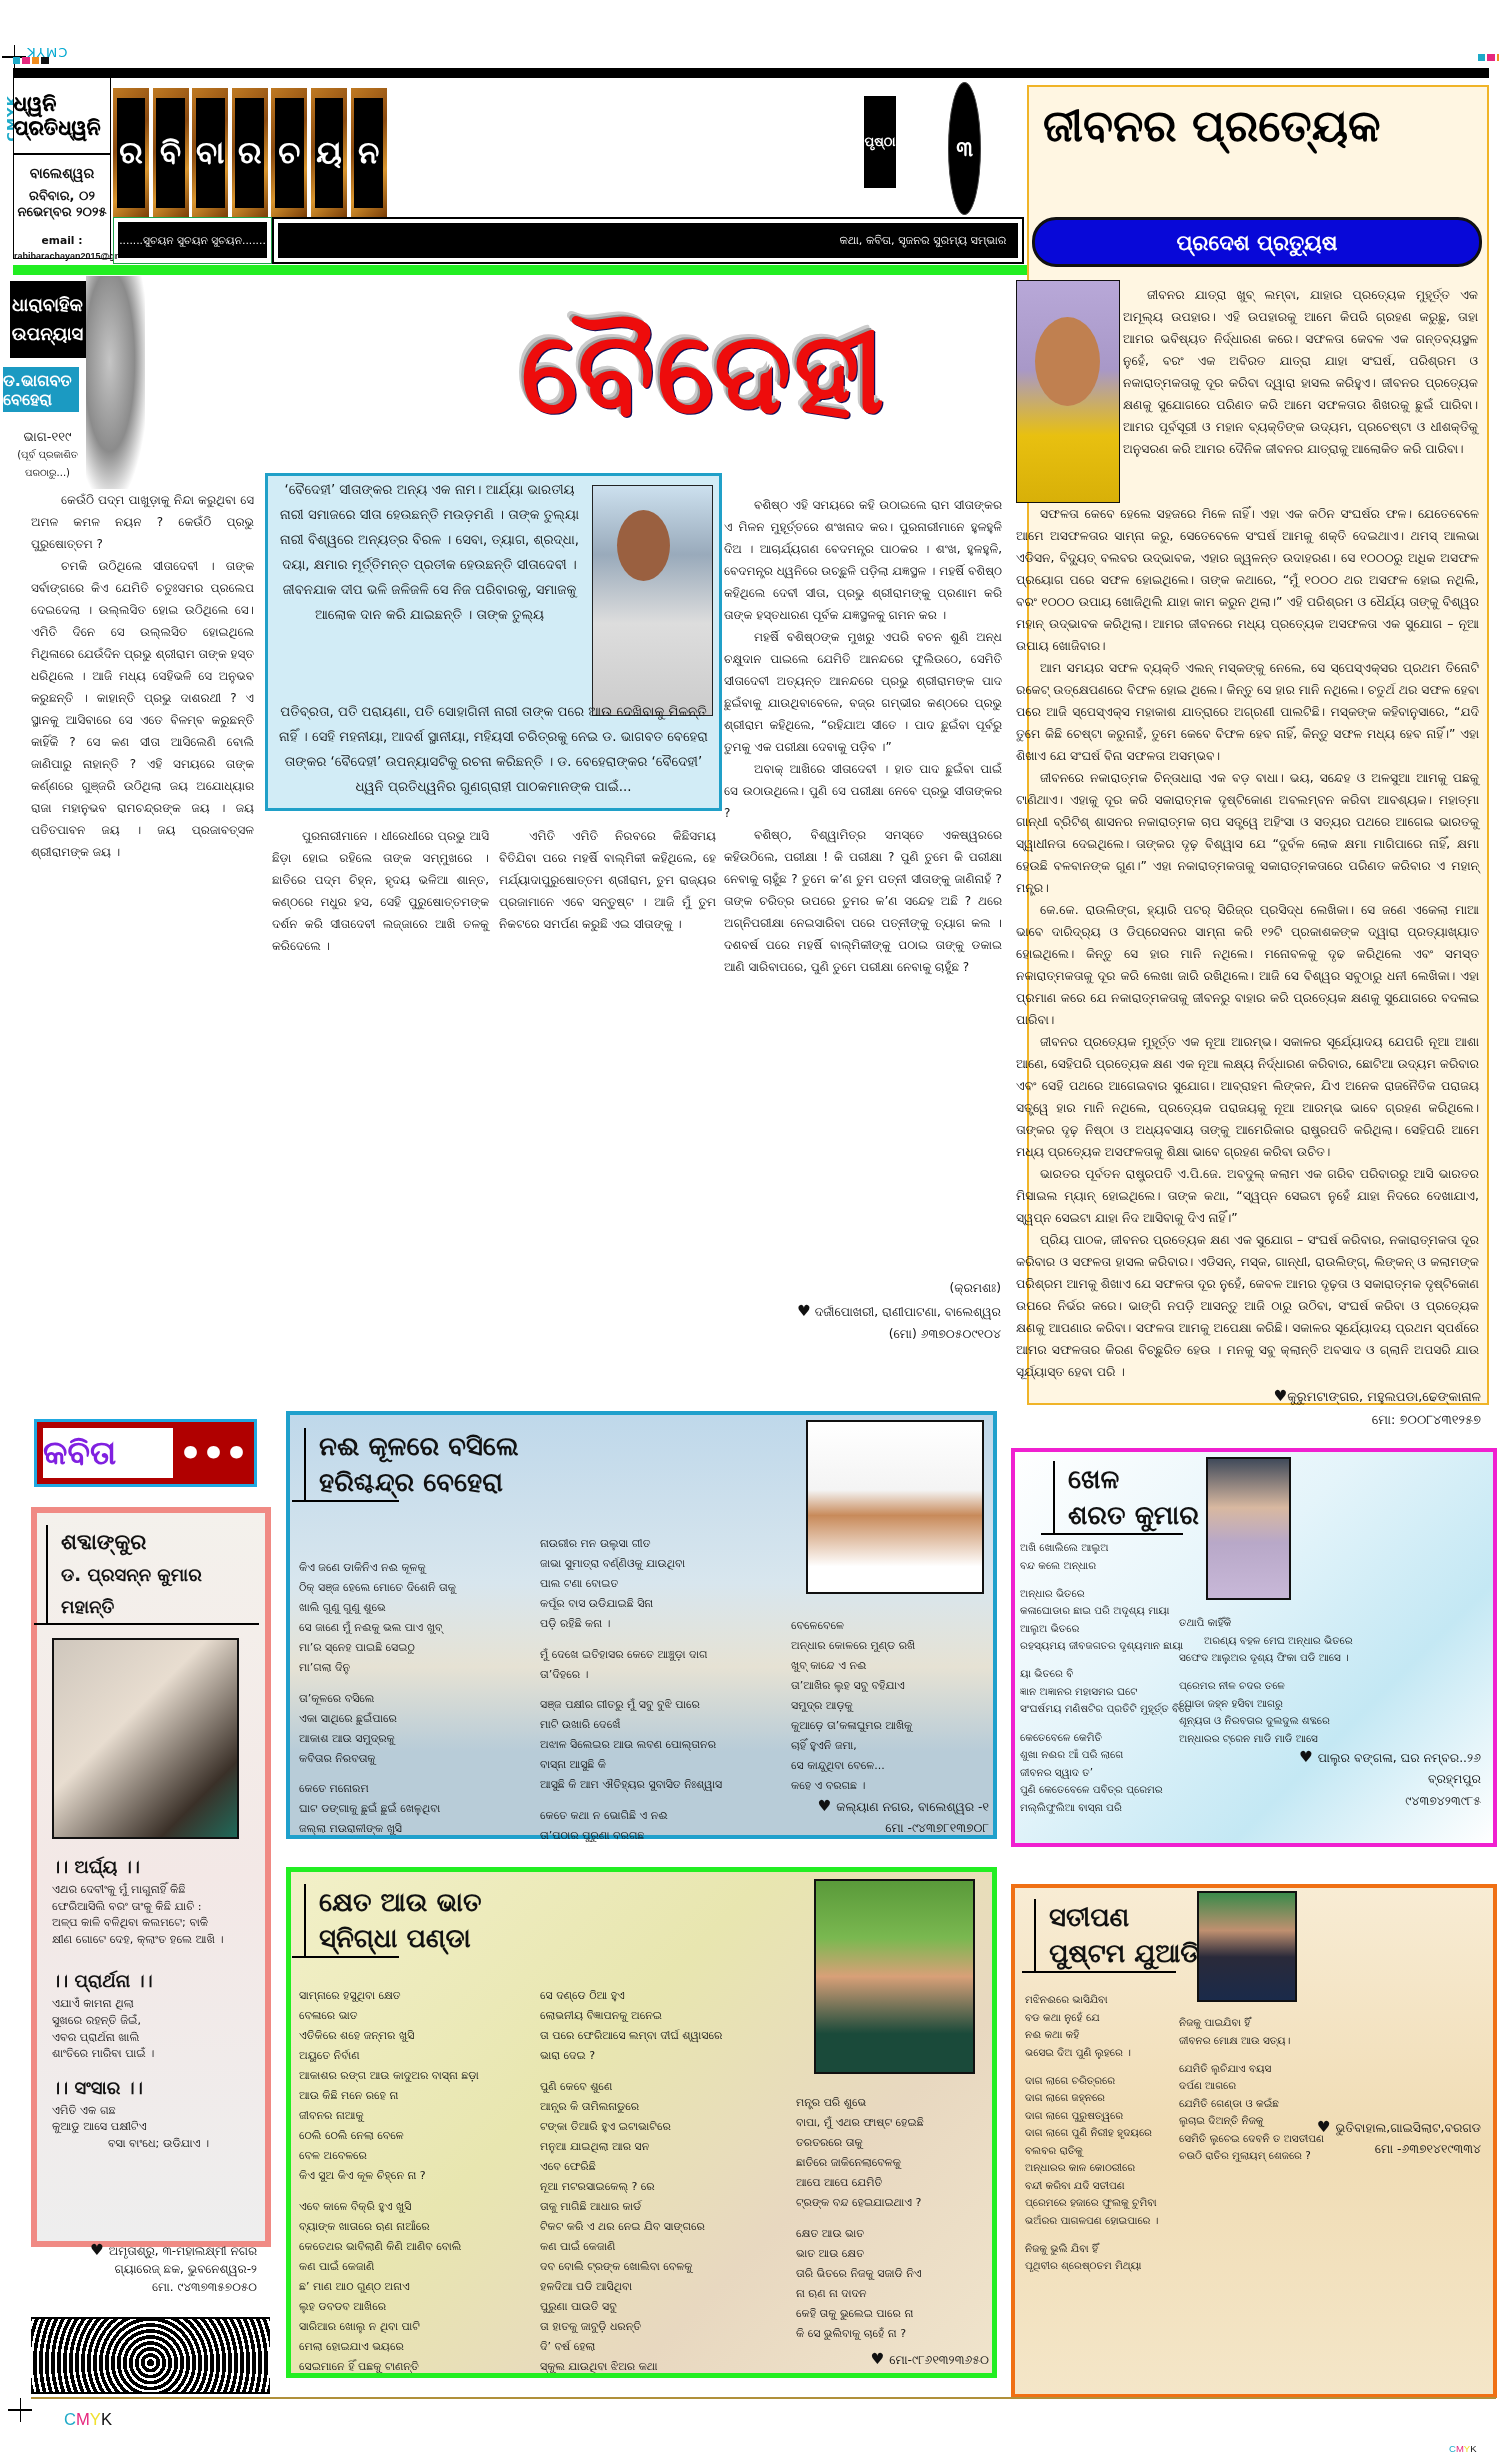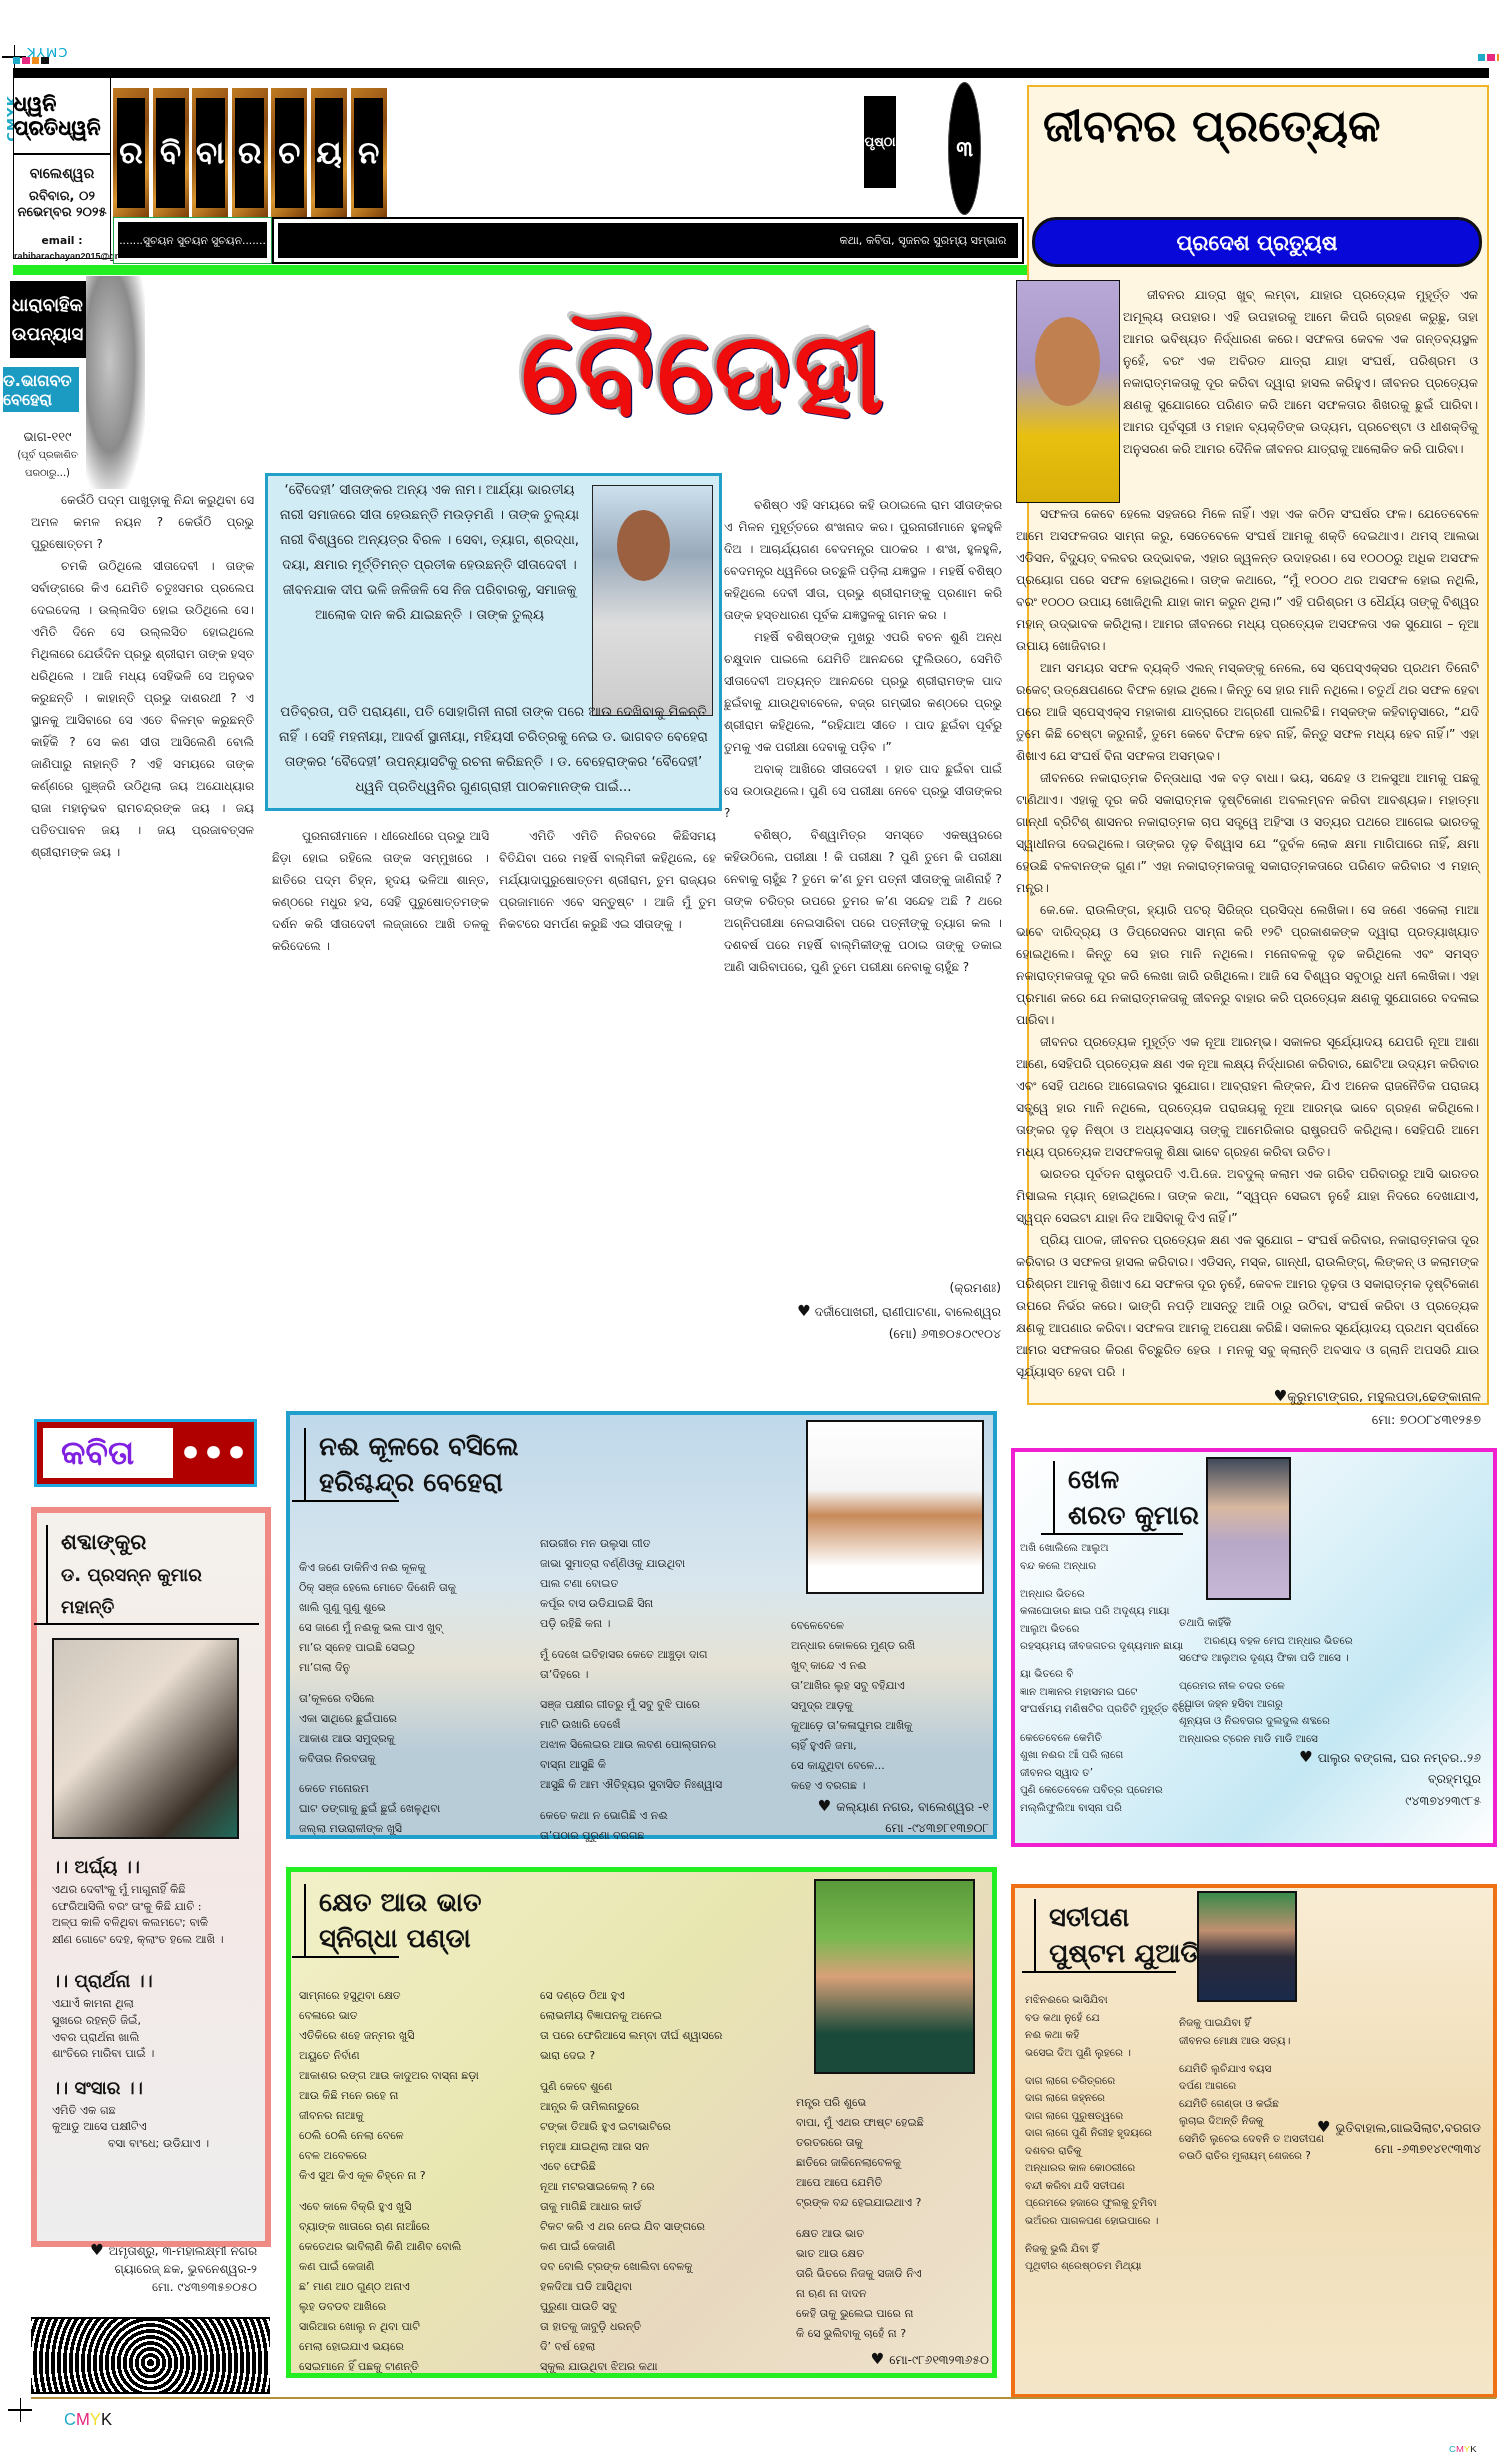--- a/index.html
+++ b/index.html
@@ -61,21 +61,21 @@
   .col { font-size: 12px; line-height: 22px; text-align: justify; }
   .col p { text-indent: 30px; }
   .col1 { left: 31px; top: 489px; width: 223px; }
   .col2 { left: 267px; top: 807px; width: 148px; }
   .col3 { left: 425px; top: 807px; width: 148px; }
   .col4 { left: 724px; top: 494px; width: 278px; }
   .novel-sig { left: 723px; top: 1291px; width: 278px; text-align: right; font-size: 12.4px; line-height: 22.5px; }
 
   
   .kobita { left: 34px; top: 1419px; width: 223px; height: 68px; background: #b00000; border: 3px solid #20a8e0; padding: 6px; display:flex; align-items:center; }
-  .kobita .w { background:#fff; width: 154px; height: 50px; color: #8020e0; font-size: 33px; font-weight: bold; display:flex; align-items:center; padding-left: 18px; }
+  .kobita .w { background:#fff; width: 154px; height: 50px; color: #8020e0; font-size: 33px; font-weight: bold; display:flex; align-items:center; padding-left: 0; }
   .kobita .dots { color: #fff; font-size: 36px; font-weight: 900; margin-left: 6px; }
   .poem-box { padding: 0; }
   .pb1 { left: 31px; top: 1507px; width: 240px; height: 740px; background: linear-gradient(#f4f1ec, #f3e8e6 50%, #eee); border: 6px solid #f08a84; }
   .pb2 { left: 286px; top: 1411px; width: 711px; height: 428px; background: linear-gradient(#bfd8ea, #d8e6ee 40%, #e6e2d4 60%, #b8ccd8 80%); border: 4.7px solid #1fa0cc; }
   .pb3 { left: 286px; top: 1867px; width: 711px; height: 511px; background: linear-gradient(135deg,#f2f0c8,#e8e6b0 40%,#e8d8c0 70%,#f0e4cc); border: 5.3px solid #22ee22; }
   .pb4 { left: 1011px; top: 1448px; width: 486px; height: 399px; background: linear-gradient(135deg,#fff,#e4f4fa 40%,#c4e8f4 70%,#fff); border: 4.7px solid #f020d0; }
   .pb5 { left: 1011px; top: 1884px; width: 486px; height: 514px; background: linear-gradient(#f8ecd4,#f0dcb4 50%,#f4e6c8); border: 4.7px solid #f07014; }
   .ptitle { font-size: 26px; font-weight: bold; line-height: 36px; padding-left: 13px; border-left: 2.4px solid #000; }
   .prule { height: 2.4px; background: #000; }
   .pline { font-size: 12.4px; line-height: 21.6px; }
@@ -441,21 +441,21 @@
 <div class="abs" id="p5c0" style="left: 1025px; top: 1991px; width: 178px; white-space: nowrap;">
     <div class="pline" style="font-size: 10.4px; line-height: 17.5px;">ମଝିନଈରେ ଭାସିଯିବା</div>
     <div class="pline" style="font-size: 10.4px; line-height: 17.5px;">ବଡ କଥା ନୁହେଁ ଯେ</div>
     <div class="pline" style="font-size: 10.4px; line-height: 17.5px;">ନଈ କଥା କହି</div>
     <div class="pline" style="font-size: 10.4px; line-height: 17.5px;">ଭସେଇ ଦିଅ ପୁଣି ଲୁହରେ ।</div>
     <div class="pline" style="height: 10.7px; font-size: 10.4px; line-height: 17.5px;"></div>
     <div class="pline" style="font-size: 10.4px; line-height: 17.5px;">ଦାଗ ଲାଗେ ଚରିତ୍ରରେ</div>
     <div class="pline" style="font-size: 10.4px; line-height: 17.5px;">ଦାଗ ଲାଗେ ଜହ୍ନରେ</div>
     <div class="pline" style="font-size: 10.4px; line-height: 17.5px;">ଦାଗ ଲାଗେ ପୁରୁଷତ୍ୱରେ</div>
     <div class="pline" style="font-size: 10.4px; line-height: 17.5px;">ଦାଗ ଲାଗେ ପୁଣି ନିରୀହ ହୃଦୟରେ</div>
-    <div class="pline" style="font-size: 10.4px; line-height: 17.5px;">ଦଶବର ରାତିକୁ</div>
+    <div class="pline" style="font-size: 10.4px; line-height: 17.5px;">ବଲବର ରାତିକୁ</div>
     <div class="pline" style="font-size: 10.4px; line-height: 17.5px;">ଅନ୍ଧାରର କାଳ କୋଠରୀରେ</div>
     <div class="pline" style="font-size: 10.4px; line-height: 17.5px;">ବନ୍ଦୀ କରିବା ଯଦି ସତୀପଣ</div>
     <div class="pline" style="font-size: 10.4px; line-height: 17.5px;">ପ୍ରେମରେ ହଜାରେ ଫୁଲକୁ ଚୁମିବା</div>
     <div class="pline" style="font-size: 10.4px; line-height: 17.5px;">ଭଅଁରର ପାଗଳପଣ ହୋଇପାରେ ।</div>
     <div class="pline" style="height: 10.7px; font-size: 10.4px; line-height: 17.5px;"></div>
     <div class="pline" style="font-size: 10.4px; line-height: 17.5px;">ନିଜକୁ ଭୁଲି ଯିବା ହିଁ</div>
     <div class="pline" style="font-size: 10.4px; line-height: 17.5px;">ପୃଥିବୀର ଶ୍ରେଷ୍ଠତମ ମିଥ୍ୟା</div>
   </div>
 <div class="abs" id="p5c1" style="left: 1179px; top: 2014px; width: 314px; white-space: nowrap;">
     <div class="pline" style="font-size: 10.4px; line-height: 17.5px;">ନିଜକୁ ପାଇଯିବା ହିଁ</div>

